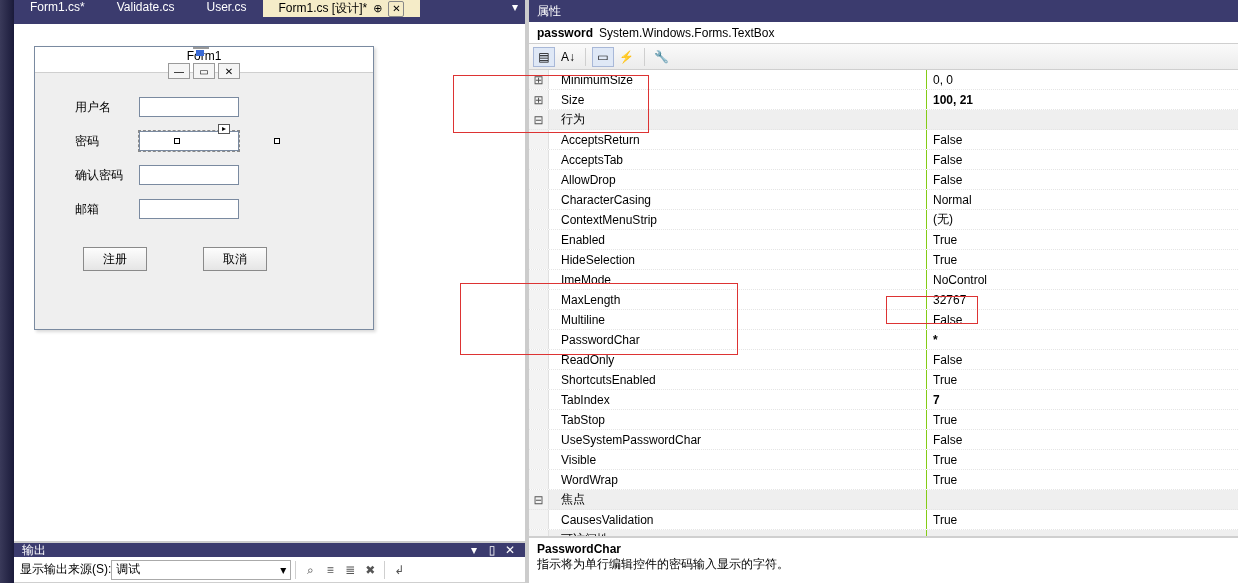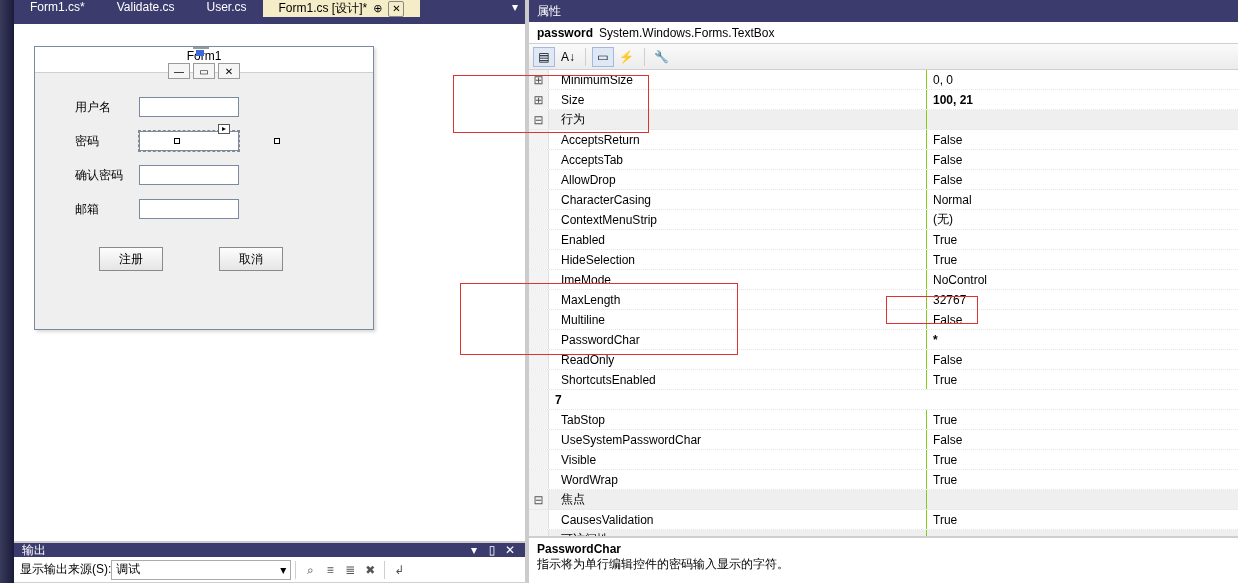--- a/index.html
+++ b/index.html
@@ -28,21 +28,21 @@
 
 .form-body { padding: 24px 28px 14px 40px; }
 .frow { display: flex; align-items: center; margin-bottom: 14px; position: relative; }
 .flabel { width: 64px; }
 .finput { width: 100px; height: 20px; border: 1px solid #7a8aa0; background: #fff; }
 .finput.sel { outline: 1px dashed #888; }
 .sel-handle { width: 6px; height: 6px; border: 1px solid #000; background: #fff; position: absolute; }
 .sh-l { left: 99px; top: 7px; }
 .sh-r { left: 199px; top: 7px; }
 .sh-tag { position: absolute; right: 115px; top: -7px; width: 12px; height: 10px; border: 1px solid #555; background: #fff; font-size: 8px; text-align: center; line-height: 8px; }
-.fbtn-row { display: flex; gap: 56px; margin-top: 28px; margin-left: 24px; }
+.fbtn-row { display: flex; gap: 56px; margin-top: 28px; margin-left: 8px; }
 .fbtn { width: 64px; height: 24px; border: 1px solid #8a8a8a; background: linear-gradient(#fdfdfd, #e5e5e5); }
 
 .redbox { position: absolute; border: 1px solid #d33; }
 .rb1 { left: 453px; top: 75px; width: 196px; height: 58px; }
 .rb2 { left: 460px; top: 283px; width: 278px; height: 72px; }
 .rb3 { left: 886px; top: 296px; width: 92px; height: 28px; }
 
 .output-panel { border-top: 2px solid #ccc; }
 .out-head { background: #3b3b6e; color: #fff; height: 14px; display: flex; align-items: center; padding: 0 8px; }
 .out-head-spacer { flex: 1; }
@@ -256,20 +256,21 @@
         <div class="pg-name">ReadOnly</div>
         <div class="pg-val">False</div>
       </div>
       <div class="pg-row">
         <div class="pg-gutter"></div>
         <div class="pg-name">ShortcutsEnabled</div>
         <div class="pg-val">True</div>
       </div>
       <div class="pg-row">
         <div class="pg-gutter"></div>
+        <div class="pg-name">TabIndex</div>
         <div class="pg-val pg-bold">7</div>
       </div>
       <div class="pg-row">
         <div class="pg-gutter"></div>
         <div class="pg-name">TabStop</div>
         <div class="pg-val">True</div>
       </div>
       <div class="pg-row">
         <div class="pg-gutter"></div>
         <div class="pg-name">UseSystemPasswordChar</div>

